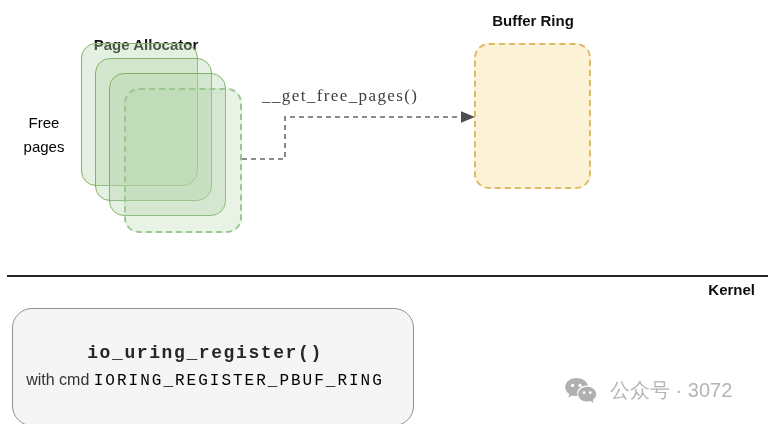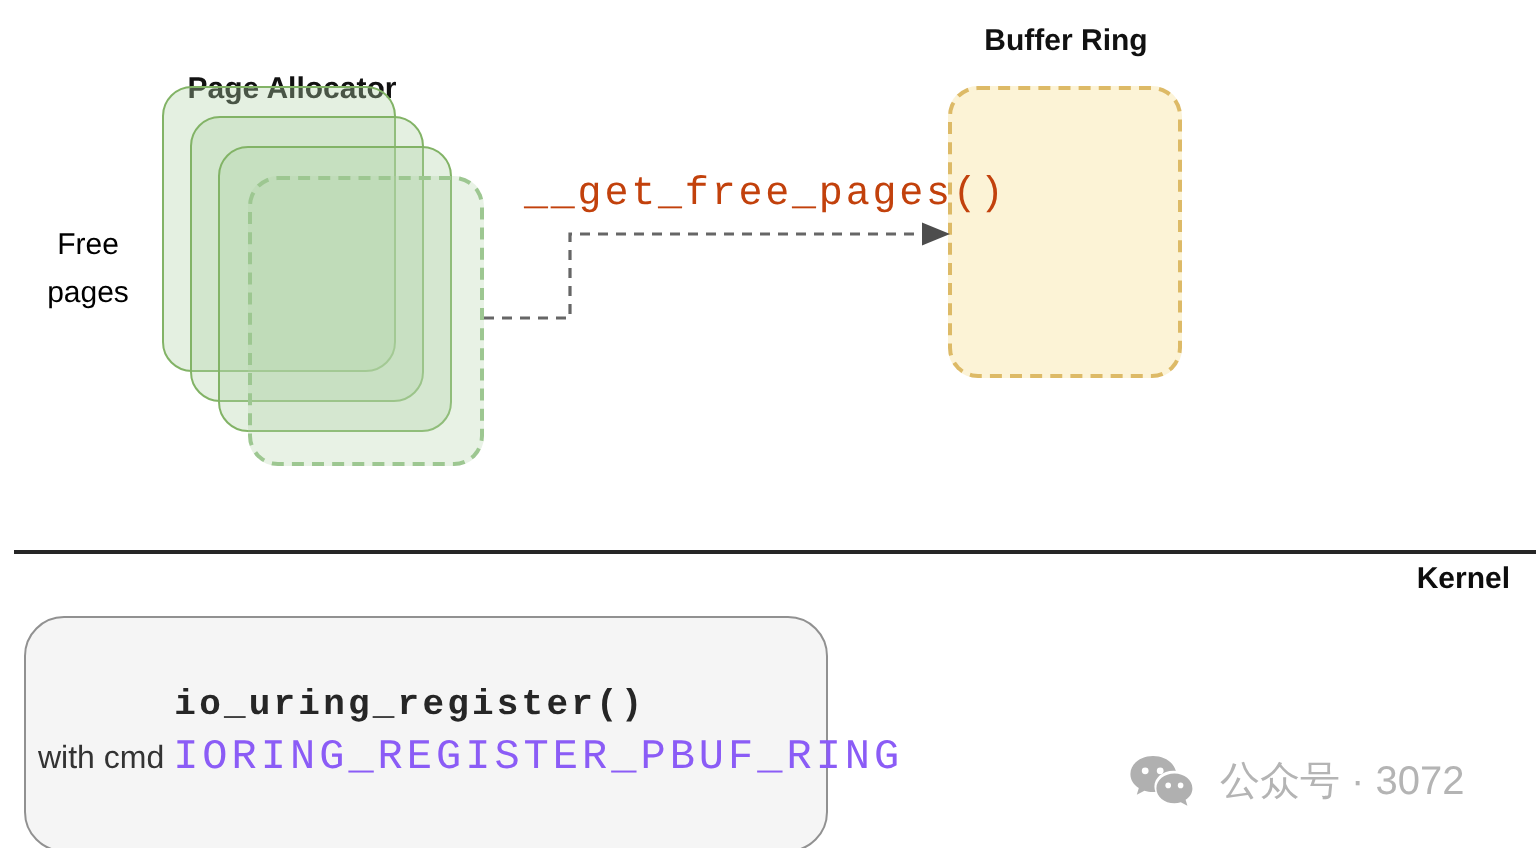--- a/index.html
+++ b/index.html
@@ -41,23 +41,23 @@
   }
   .buffer-box{
     position:absolute;left:474px;top:43px;width:117px;height:146px;
     border:2px dashed #ddba67;
     border-radius:15px;
     background:#fcf3d6;
     box-sizing:border-box;
   }
   .arrow-label{
     position:absolute;left:262px;top:86px;
-    font-family:Liberation Mono, monospace;
-    font-size:20px;letter-spacing:1.4px;
-    color:#c2410c;white-space:nowrap;
+    font-family:Liberation Serif, serif;
+    font-size:17px;letter-spacing:1.4px;
+    color:#404040;white-space:nowrap;
   }
   .connector{position:absolute;left:0;top:0;pointer-events:none;}
   .divider{
     position:absolute;left:7px;top:275px;width:761px;height:2px;
     background:#262626;
   }
   .side-label{
     position:absolute;
     font-weight:bold;font-size:15px;color:#0d0d0d;
     text-align:right;width:120px;
@@ -75,21 +75,21 @@
     padding:4px 22px 6px 6px;
   }
   .sys-title{
     font-family:"Liberation Mono",monospace;
     font-weight:bold;font-size:18px;letter-spacing:1.6px;
     color:#262626;line-height:28px;white-space:nowrap;
   }
   .sys-line{font-size:16px;color:#333333;line-height:26px;white-space:nowrap;}
   .sys-line .code{
     font-family:"Liberation Mono",monospace;
-    font-size:21px;letter-spacing:2px;color:#8b5cf6;margin-top:38px;
+    font-size:16px;letter-spacing:2px;color:#000000;margin-top:38px;
   }
   .watermark{
     position:absolute;left:564px;top:377px;
     display:flex;align-items:flex-start;gap:13px;
     color:#b4b4b4;font-size:20px;white-space:nowrap;
   }
   .wc-icon{width:33px;height:28px;flex:0 0 auto;}
 </style>
 </head>
 <body>

